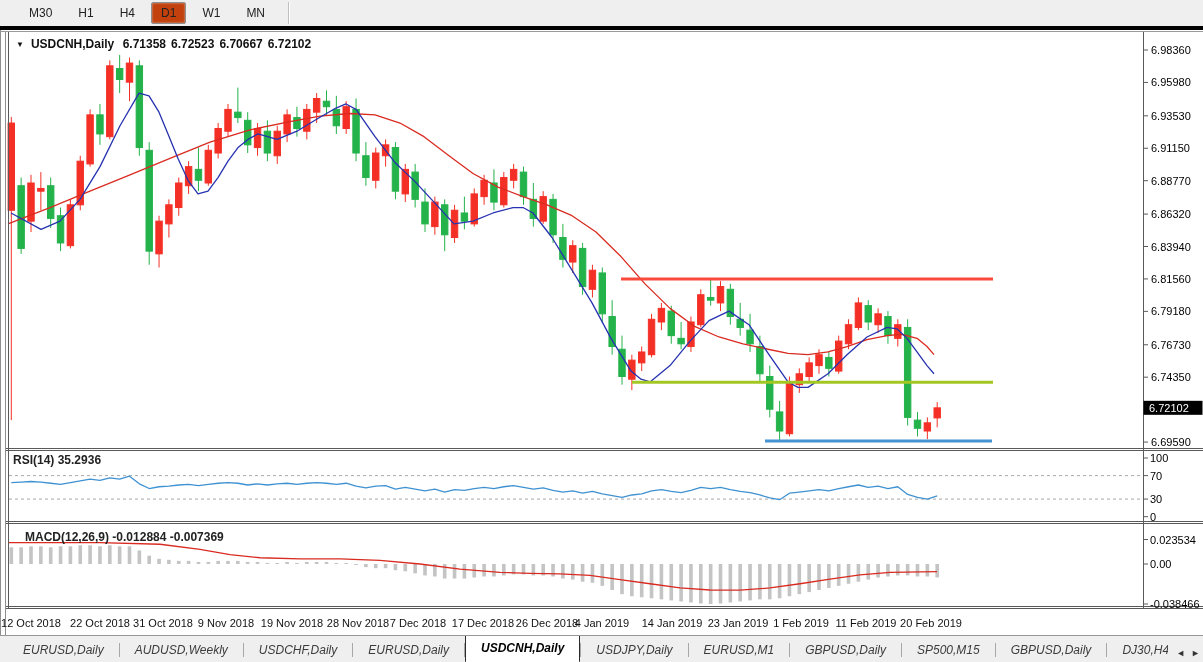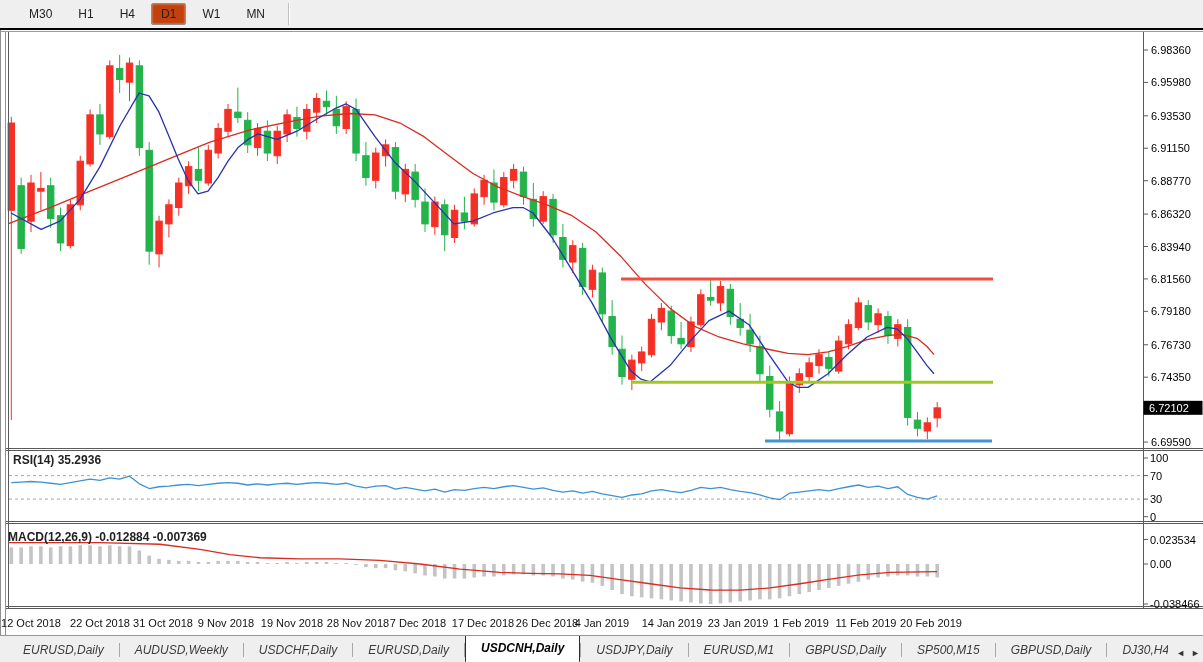--- a/index.html
+++ b/index.html
@@ -1,33 +1,33 @@
 <!DOCTYPE html>
 <html><head>
 <meta charset="utf-8">
 <style>
   html,body{margin:0;padding:0;width:1203px;height:662px;overflow:hidden;
     font-family:"Liberation Sans",sans-serif;background:#fff;}
   
   .toolbar{position:absolute;top:0;left:0;width:1203px;height:30px;background:#efefef;
-    border-bottom:2px solid #000000;display:flex;align-items:center;box-sizing:border-box;}
+    border-bottom:4px solid #000000;display:flex;align-items:center;box-sizing:border-box;}
   .pwrap{display:flex;align-items:center;height:100%;padding-left:16px;}
   .pbtn{font-size:12px;color:#222;padding:3px 9px;margin:0 3px;border:1px solid transparent;
     border-radius:2px;cursor:default;}
   .pbtn.active{background:#c2410c;border:1px solid #8f8f8f;box-shadow:inset 0 0 2px #cfcfcf;}
   .tsep{width:1px;height:22px;background:#bfbfbf;border-right:1px solid #fff;margin-left:10px;}
   
   .chart-area{position:absolute;top:30px;left:0;width:1203px;height:605px;background:#fff;}
   .chart-title{position:absolute;left:16px;top:7px;font-size:12px;font-weight:700;color:#111;
     white-space:nowrap;z-index:5;}
   .chart-title .tri{font-size:8px;margin-right:7px;position:relative;top:-1px;}
   .chart-title span.v{margin-right:5px;}
   .ind-label{position:absolute;font-size:12px;font-weight:700;color:#222;z-index:5;white-space:nowrap;text-align:center;}
   #rsiLabel{left:13px;top:423px;}
-  #macdLabel{left:8px;top:500px;}
+  #macdLabel{left:25px;top:500px;}
   
   .tabbar{position:absolute;top:635px;left:0;width:1203px;height:27px;background:#efefef;
     border-top:1px solid #979797;box-sizing:border-box;display:flex;align-items:flex-end;overflow:hidden;font-style:italic;}
   .tabs{display:flex;align-items:flex-end;height:100%;padding-left:8px;overflow:hidden;
     flex:0 1 auto;max-width:1160px;}
   .tab{font-size:12px;color:#3c3c3c;padding:0 15px;line-height:24px;height:24px;white-space:nowrap;
     cursor:default;}
   .tab.active{background:#fff;border:1px solid #2b2b2b;border-bottom:none;color:#000;
     font-weight:700;height:26px;line-height:25px;border-radius:1px;}
   .tabsep{width:1px;height:14px;background:#a8a8a8;margin-bottom:5px;flex:0 0 1px;}
@@ -410,20 +410,24 @@
       <text x="602" y="627" text-anchor="middle" fill="#111" font-size="11">4 Jan 2019</text>
       <text x="672" y="627" text-anchor="middle" fill="#111" font-size="11">14 Jan 2019</text>
       <text x="738" y="627" text-anchor="middle" fill="#111" font-size="11">23 Jan 2019</text>
       <text x="801" y="627" text-anchor="middle" fill="#111" font-size="11">1 Feb 2019</text>
       <text x="866" y="627" text-anchor="middle" fill="#111" font-size="11">11 Feb 2019</text>
       <text x="931" y="627" text-anchor="middle" fill="#111" font-size="11">20 Feb 2019</text>
       <rect x="9" y="33" width="1133" height="415" fill="transparent"></rect>
       <rect x="9" y="452" width="1133" height="69" fill="transparent"></rect>
       <rect x="9" y="525" width="1133" height="81" fill="transparent"></rect>
     </svg>
+  <div class="chart-title">
+    <span class="tri">▼</span><span class="v">USDCNH,Daily</span>
+    <span class="v">6.71358</span><span class="v">6.72523</span><span class="v">6.70667</span><span class="v">6.72102</span>
+  </div>
   <div class="ind-label" id="rsiLabel">RSI(14) 35.2936</div>
   <div class="ind-label" id="macdLabel">MACD(12,26,9) -0.012884 -0.007369</div>
 </div>
 
 <div class="tabbar">
   <div class="tabs" id="tabs">
       <div class="tab">EURUSD,Daily</div>
       <div class="tabsep"></div>
       <div class="tab">AUDUSD,Weekly</div>
       <div class="tabsep"></div>

